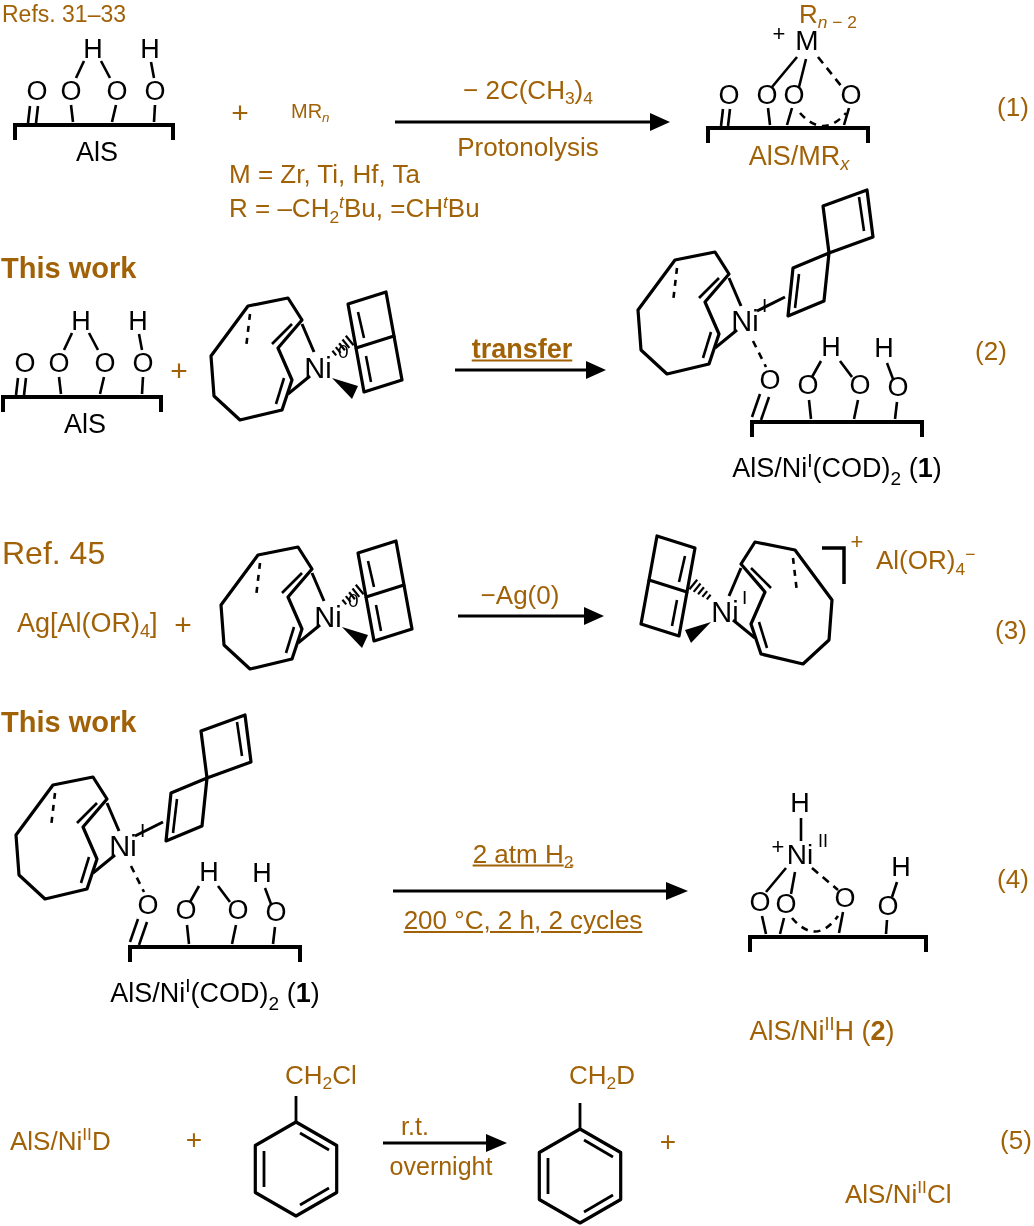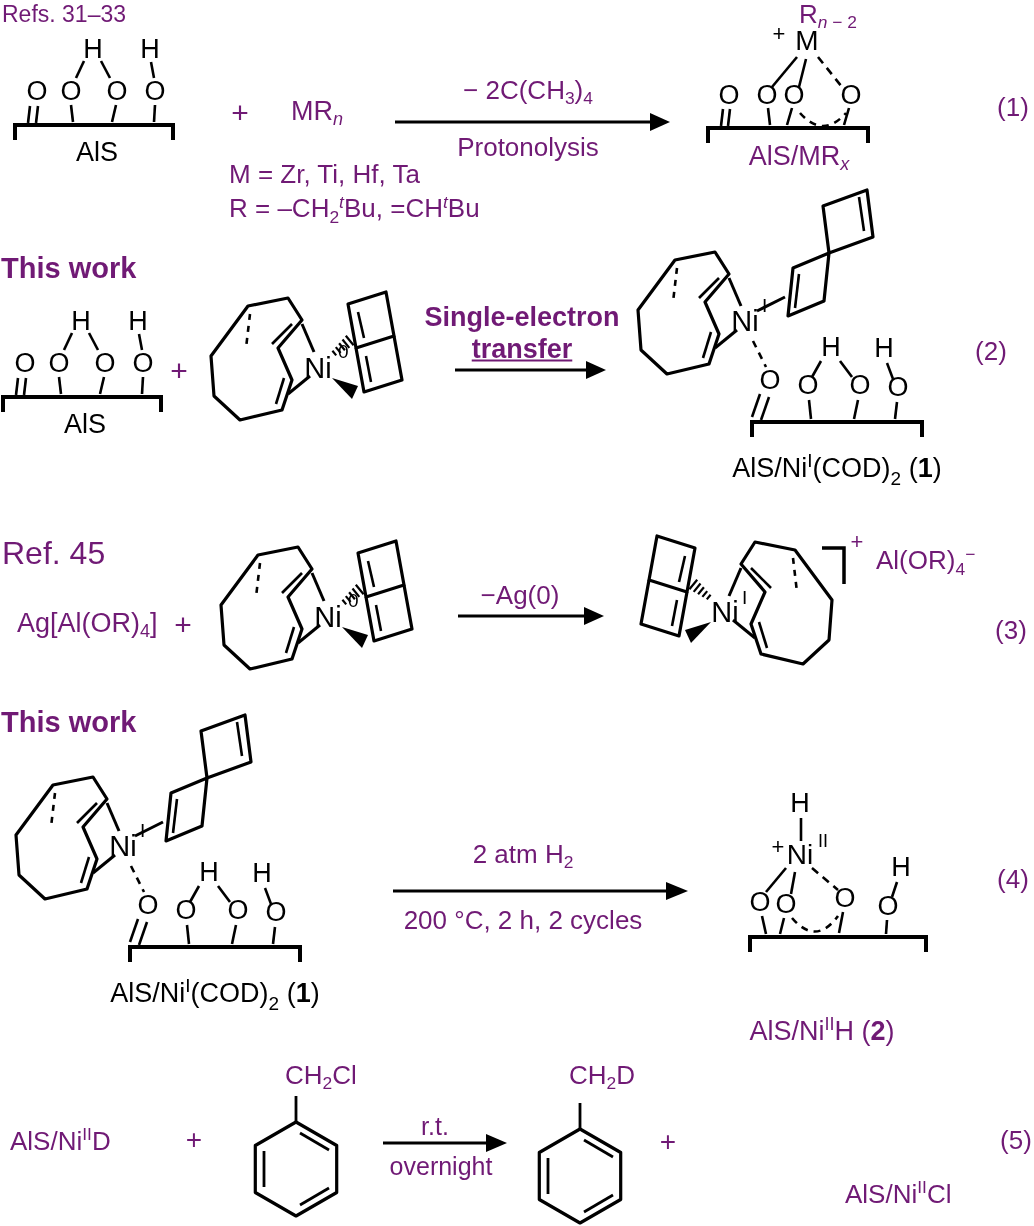--- a/index.html
+++ b/index.html
@@ -1,19 +1,19 @@
 <!DOCTYPE html>
 <html><head>
 <meta charset="utf-8">
 <style>
   html,body{margin:0;padding:0;background:#fff;}
   #page{position:relative;width:1034px;height:1226px;background:#ffffff;overflow:hidden;
         font-family:"Liberation Sans",sans-serif;color:#000;}
   svg{position:absolute;left:0;top:0;}
-  .t{position:absolute;white-space:nowrap;font-size:26px;line-height:1;color:#701a75;
+  .t{position:absolute;white-space:nowrap;font-size:26px;line-height:1;color:#a16207;
      transform:translate(0,-50%);}
   .c{transform:translate(-50%,-50%);}
   .bold{font-weight:bold;}
   .r-sub{font-size:67%;vertical-align:-0.32em;}
   .r-sup{font-size:67%;vertical-align:0.55em;}
   .r-supi{font-size:67%;vertical-align:0.55em;font-style:italic;}
   .r-subi{font-size:67%;vertical-align:-0.32em;font-style:italic;}
   .r-b{font-weight:bold;}
   text,tspan{font-family:"Liberation Sans",sans-serif;fill:#000;}
 </style>
@@ -226,51 +226,50 @@
   <g>
     <line x1="383" y1="1143" x2="486" y2="1143" stroke="#000" stroke-width="3.2"></line>
     <polygon points="486,1134 507,1143 486,1152" fill="#000"></polygon>
   </g>
   <use href="#benz" transform="translate(296,1169)"></use>
   <use href="#benz" transform="translate(580,1176)"></use>
 </svg>
 
   <div class="t" style="left:2px;top:14px;font-size:23px;">Refs. 31–33</div>
   <div class="t c" style="left:240px;top:113px;font-size:30px;">+</div>
-  <div class="t" style="left:291px;top:113px;font-size:27px;text-align:center;"><span>MR</span><span class="r-subi">n</span></div>
+  <div class="t" style="left:291px;top:113px;font-size:20px;text-align:center;"><span>MR</span><span class="r-subi">n</span></div>
   <div class="t c" style="left:528px;top:92px;"><span>− 2C(CH</span><span class="r-sub">3</span><span>)</span><span class="r-sub">4</span></div>
   <div class="t c" style="left:528px;top:147px;">Protonolysis</div>
   <div class="t" style="left:229px;top:174px;">M = Zr, Ti, Hf, Ta</div>
   <div class="t" style="left:229px;top:210px;"><span>R = –CH</span><span class="r-sub">2</span><span class="r-supi">t</span><span>Bu, =CH</span><span class="r-supi">t</span><span>Bu</span></div>
   <div class="t" style="left:799px;top:16px;"><span>R</span><span class="r-subi">n</span><span class="r-sub"> − 2</span></div>
   <div class="t c" style="left:799px;top:158px;font-size:27px;text-align:center;"><span>AlS/MR</span><span class="r-subi">x</span></div>
   <div class="t c" style="left:1013px;top:107px;">(1)</div>
 
   <div class="t bold" style="left:1px;top:268px;font-size:29px;">This work</div>
   <div class="t c" style="left:179px;top:371px;font-size:30px;">+</div>
-  <div class="t c bold" style="left:522px;top:317px;font-size:27px;">Single-electron</div>
   <div class="t c bold" style="left:522px;top:349px;font-size:27px;text-decoration:underline;">transfer</div>
   <div class="t c" style="left:991px;top:351px;">(2)</div>
 
   <div class="t" style="left:2px;top:553px;font-size:32px;">Ref. 45</div>
   <div class="t" style="left:17px;top:625px;font-size:27px;"><span>Ag[Al(OR)</span><span class="r-sub">4</span><span>]</span></div>
   <div class="t c" style="left:183px;top:625px;font-size:30px;">+</div>
   <div class="t c" style="left:520px;top:595px;">−Ag(0)</div>
   <div class="t c" style="left:857px;top:542px;font-size:22px;">+</div>
   <div class="t" style="left:876px;top:562px;text-align:right;"><span>Al(OR)</span><span class="r-sub">4</span><span class="r-sup">−</span></div>
   <div class="t c" style="left:1011px;top:630px;">(3)</div>
 
   <div class="t bold" style="left:1px;top:722px;font-size:29px;">This work</div>
-  <div class="t c" style="left:523px;top:856px;"><span>2 atm H</span><span class="r-sub">2</span></div>
-  <div class="t c" style="left:523px;top:920px;">200 °C, 2 h, 2 cycles</div>
+  <div class="t c" style="left:523px;top:856px;text-decoration:underline;"><span>2 atm H</span><span class="r-sub">2</span></div>
+  <div class="t c" style="left:523px;top:920px;text-decoration:underline;">200 °C, 2 h, 2 cycles</div>
   <div class="t c" style="left:822px;top:1030px;font-size:27px;"><span>AlS/Ni</span><span class="r-sup">II</span><span>H (</span><span class="r-b">2</span><span>)</span></div>
   <div class="t c" style="left:1013px;top:879px;">(4)</div>
 
   <div class="t" style="left:10px;top:1140px;"><span>AlS/Ni</span><span class="r-sup">II</span><span>D</span></div>
   <div class="t c" style="left:194px;top:1140px;font-size:28px;">+</div>
   <div class="t" style="left:285px;top:1077px;"><span>CH</span><span class="r-sub">2</span><span>Cl</span></div>
-  <div class="t c" style="left:435px;top:1126px;font-size:25px;">r.t.</div>
+  <div class="t c" style="left:415px;top:1126px;font-size:25px;">r.t.</div>
   <div class="t c" style="left:441px;top:1166px;font-size:25px;">overnight</div>
   <div class="t" style="left:569px;top:1077px;"><span>CH</span><span class="r-sub">2</span><span>D</span></div>
   <div class="t c" style="left:668px;top:1142px;font-size:28px;">+</div>
   <div class="t" style="left:845px;top:1193px;"><span>AlS/Ni</span><span class="r-sup">II</span><span>Cl</span></div>
   <div class="t c" style="left:1016px;top:1140px;">(5)</div>
 </div>
 
 </body></html>

